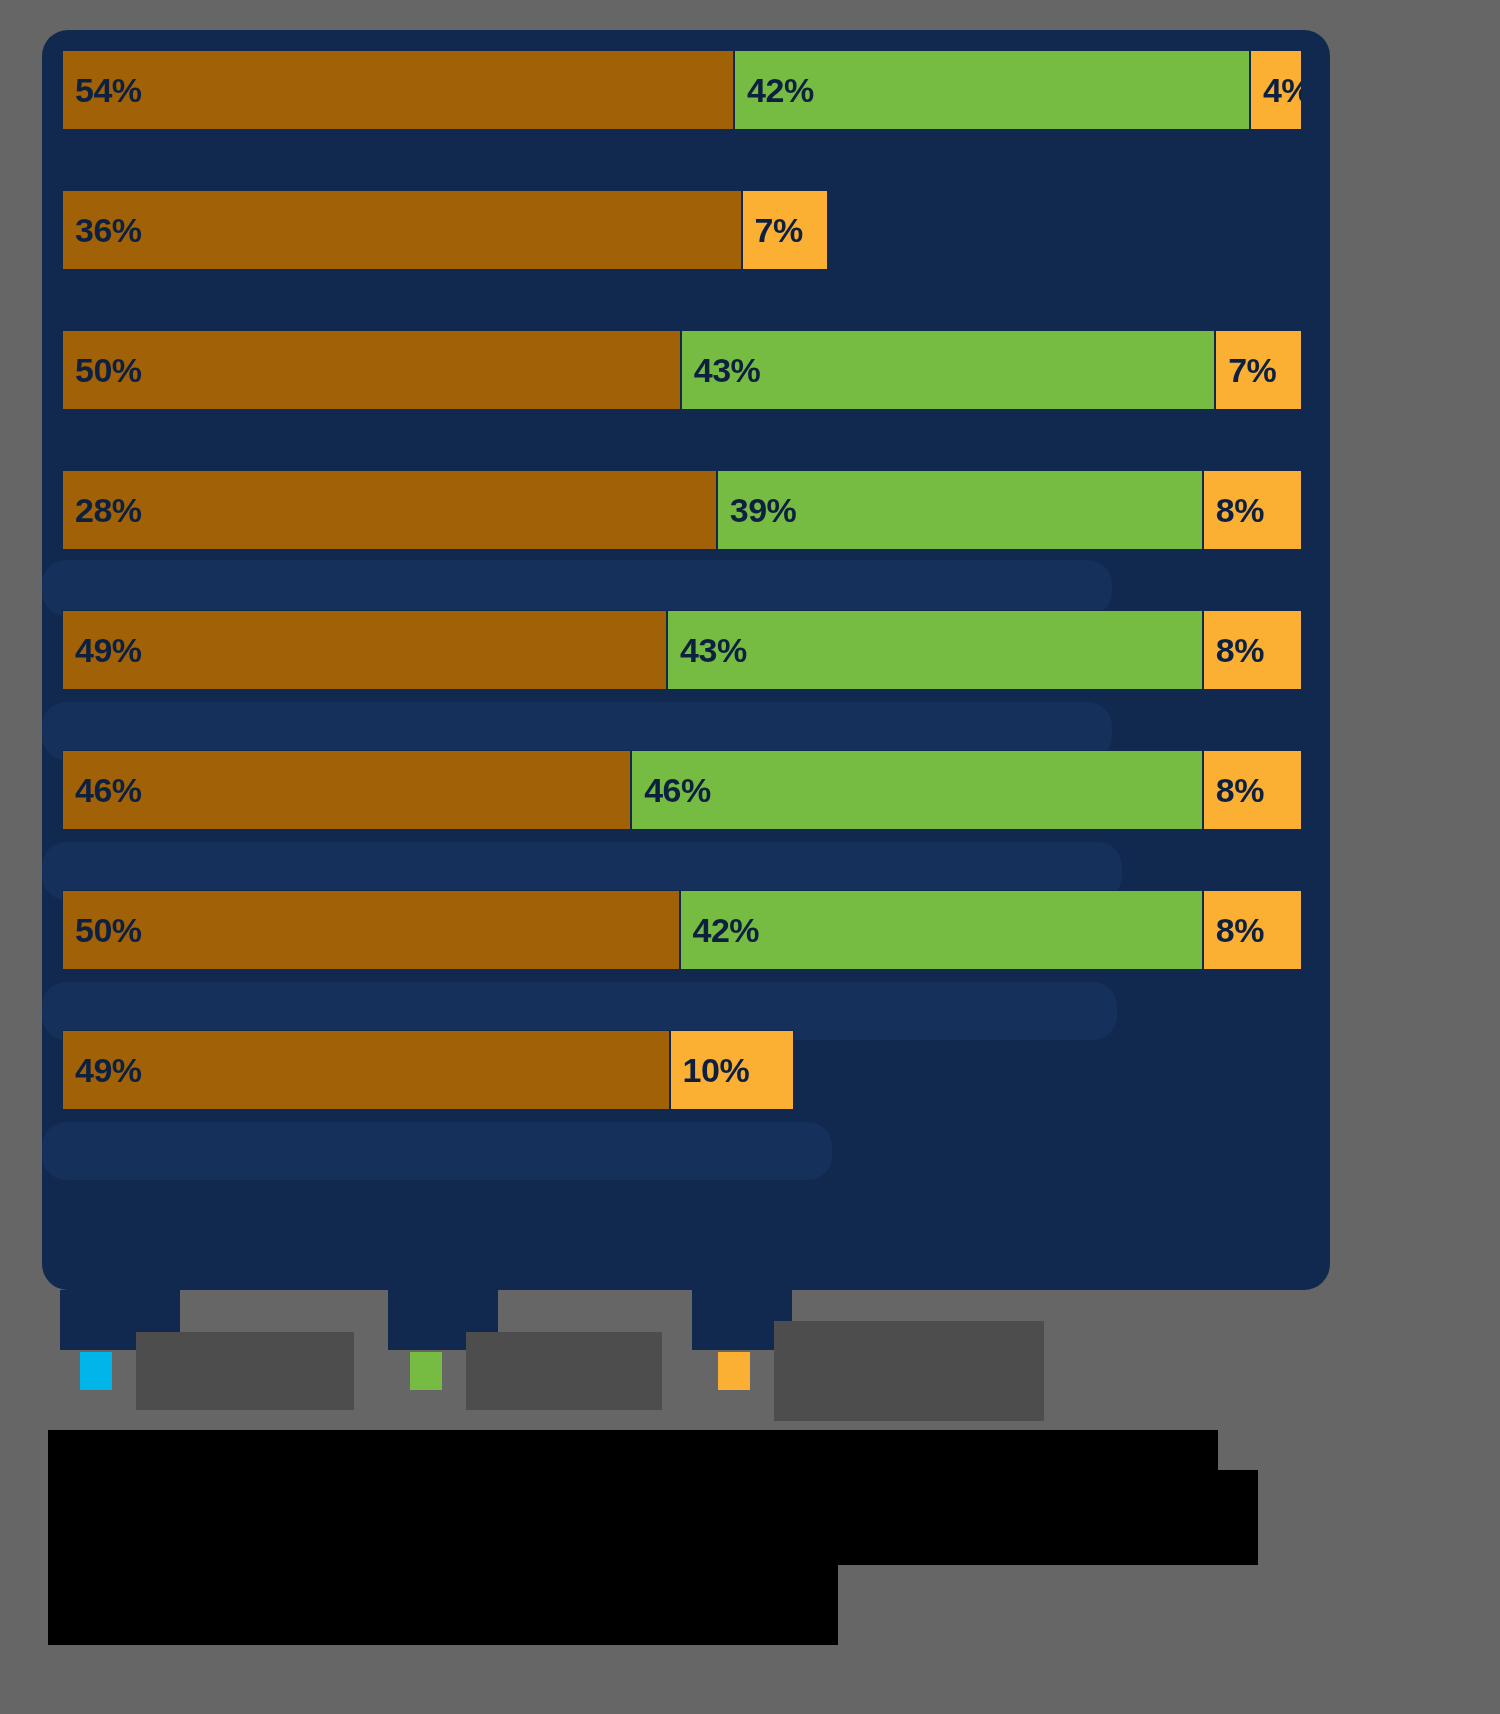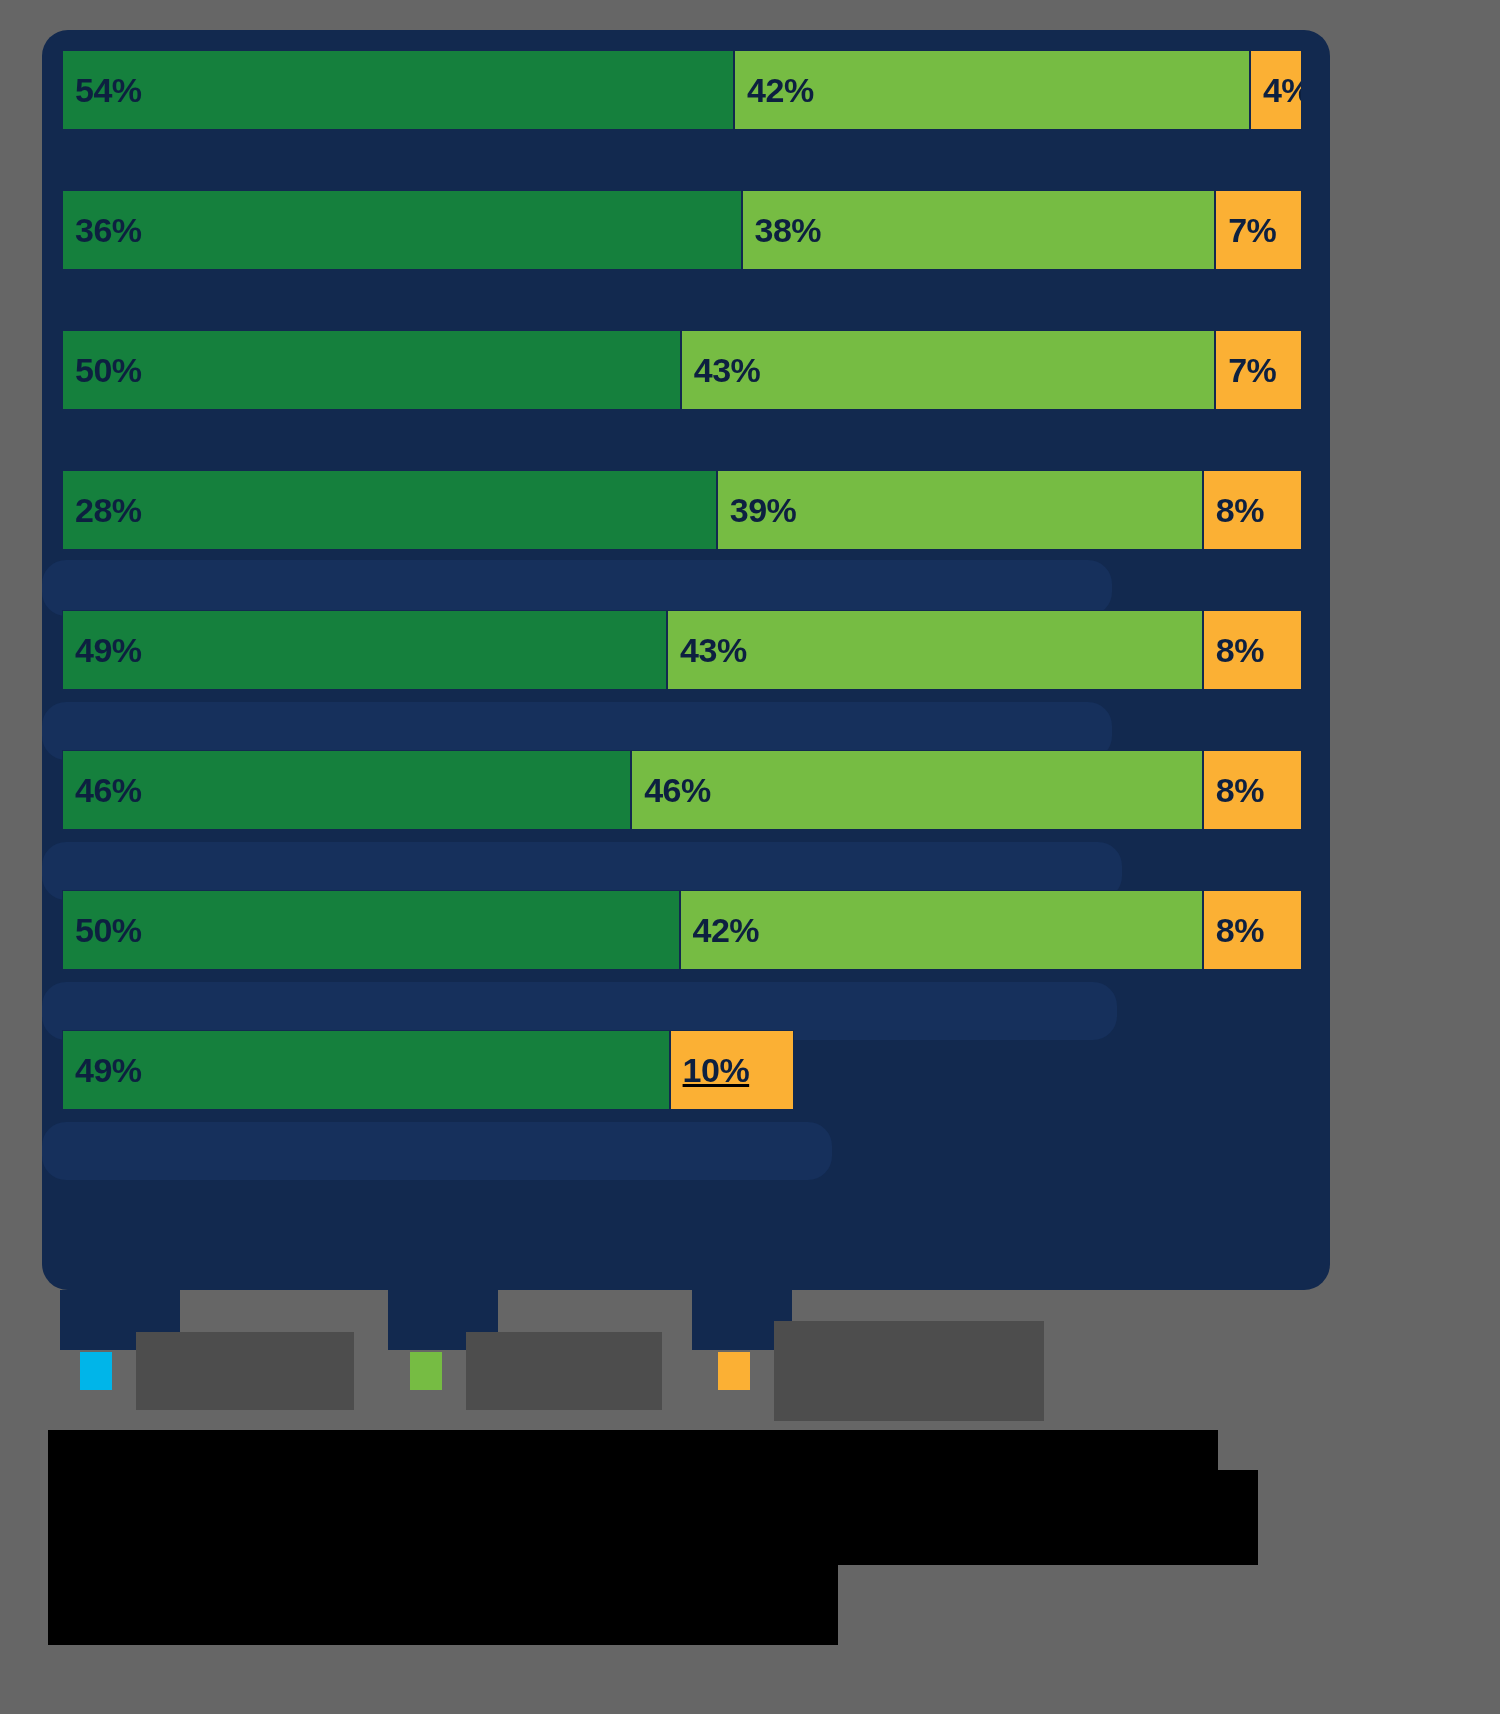--- a/index.html
+++ b/index.html
@@ -58,21 +58,21 @@
   }
 
   .seg {
     position: relative;
     box-sizing: border-box;
     border: 1px solid #12294F;
     display: flex;
     align-items: center;
     overflow: hidden;
   }
-  .seg.s0 { background: #15803d; }
+  .seg.s0 { background: #a16207; }
   .seg.s1 { background: #76BC43; }
   .seg.s2 { background: #FBB034; }
 
   .seg-label {
     font-size: 34px;
     font-weight: 700;
     color: #0D2040;
     padding-left: 12px;
     white-space: nowrap;
     letter-spacing: -0.5px;
@@ -173,23 +173,20 @@
       </div>
       <div class="seg s2" style="width:4.2%;">
         <span class="seg-label">4%</span>
       </div>
     </div>
 
     <div class="bar-row">
       <div class="seg s0" style="width:54.8%;">
         <span class="seg-label">36%</span>
       </div>
-      <div class="seg s1" style="width:38.2%;">
-        <span class="seg-label">38%</span>
-      </div>
       <div class="seg s2" style="width:7.0%;">
         <span class="seg-label">7%</span>
       </div>
     </div>
 
     <div class="bar-row">
       <div class="seg s0" style="width:49.9%;">
         <span class="seg-label">50%</span>
       </div>
       <div class="seg s1" style="width:43.1%;">
@@ -245,21 +242,21 @@
       </div>
       <div class="seg s2" style="width:8.0%;">
         <span class="seg-label">8%</span>
       </div>
     </div>
 
     <div class="bar-row">
       <div class="seg s0" style="width:49.0%;">
         <span class="seg-label">49%</span>
       </div>
-      <div class="seg s2" style="width:10.0%;text-decoration:underline;">
+      <div class="seg s2" style="width:10.0%;">
         <span class="seg-label">10%</span>
       </div>
     </div>
 
   </div>
 
   <div class="navy-tab" style="left:60px;  width:120px;"></div>
   <div class="navy-tab" style="left:388px; width:110px;"></div>
   <div class="navy-tab" style="left:692px; width:100px;"></div>
 

